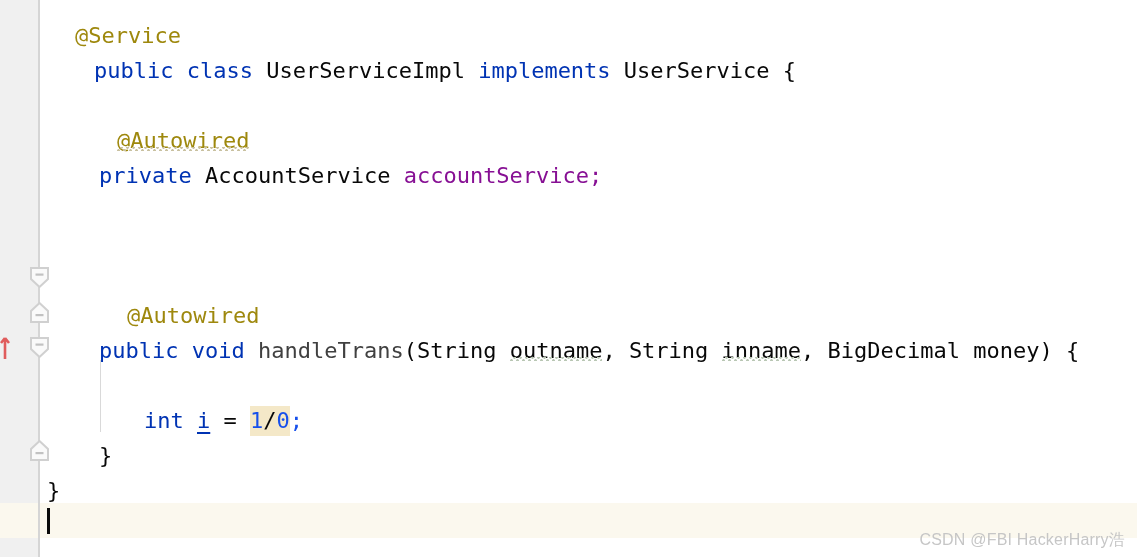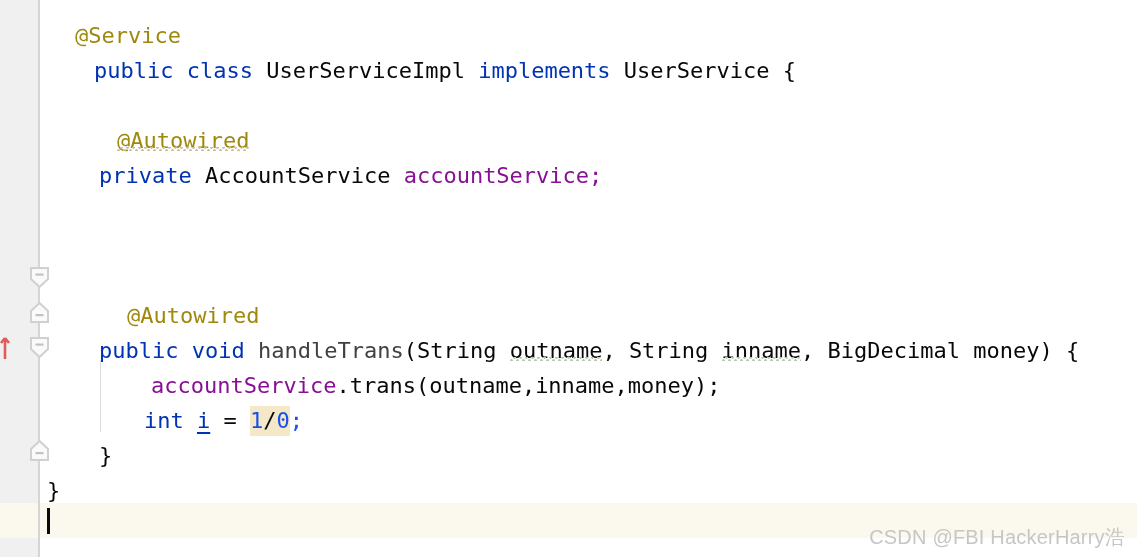--- a/index.html
+++ b/index.html
@@ -142,21 +142,21 @@
     background: #0a0a0a;
     z-index: 8;
   }
 
   
   #watermark {
     position: absolute;
     right: 12px; bottom: 6px;
     z-index: 9;
     color: #c6c6c6;
-    font-size: 20px;
+    font-size: 16px;
     font-family: "Liberation Sans", "DejaVu Sans", sans-serif;
     letter-spacing: .2px;
     white-space: nowrap;
   }
 </style>
 </head>
 <body>
 
 <div id="editor">
 
@@ -217,21 +217,20 @@
 
     
 
     
     <div class="ln" style="top:298px; left:99px;"><span class="anno">@Autowired</span></div>
 
     
     <div class="ln" style="top:333px; left:99px;"><span class="kw">public</span><span class="plain"> </span><span class="kw">void</span><span class="plain"> </span><span class="method">handleTrans</span><span class="plain">(</span><span class="type">String</span><span class="plain"> </span><span class="plain squiggle">outname</span><span class="plain">, </span><span class="type">String</span><span class="plain"> </span><span class="plain squiggle">inname</span><span class="plain">, </span><span class="type">BigDecimal</span><span class="plain"> </span><span class="plain">money</span><span class="plain">)</span><span class="plain"> </span><span class="plain">{</span></div>
 
     
-    <div class="ln" style="top:368px; left:151px;"><span class="field">accountService</span><span class="plain">.</span><span class="plain">trans</span><span class="plain">(outname,inname,money);</span></div>
 
     
     <div class="ln" style="top:403px; left:144px;"><span class="kw">int</span><span class="plain"> </span><span class="localvar">i</span><span class="plain"> = </span><span class="err-hl"><span class="num">1</span><span class="plain">/</span><span class="num">0</span></span><span class="num">;</span></div>
 
     
     <div class="ln" style="top:438px; left:99px;"><span class="plain">}</span></div>
 
     
     <div class="ln" style="top:473px; left:47px;"><span class="plain">}</span></div>
 

